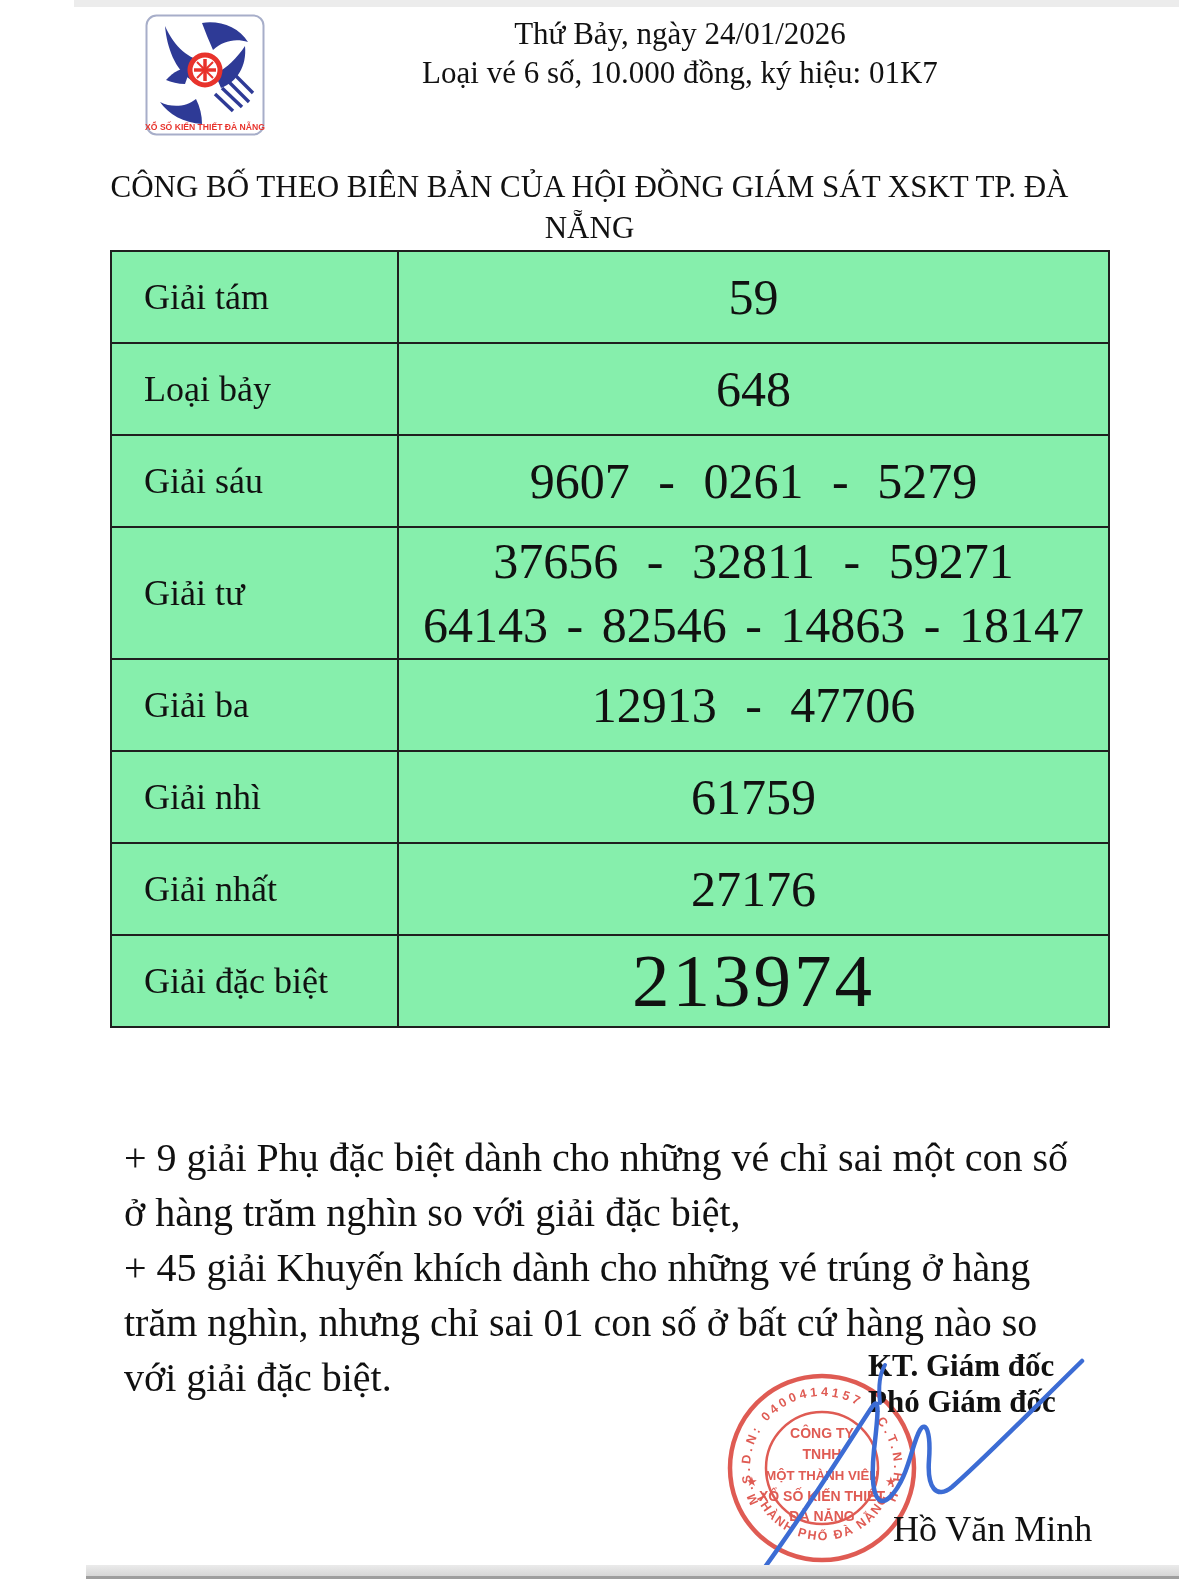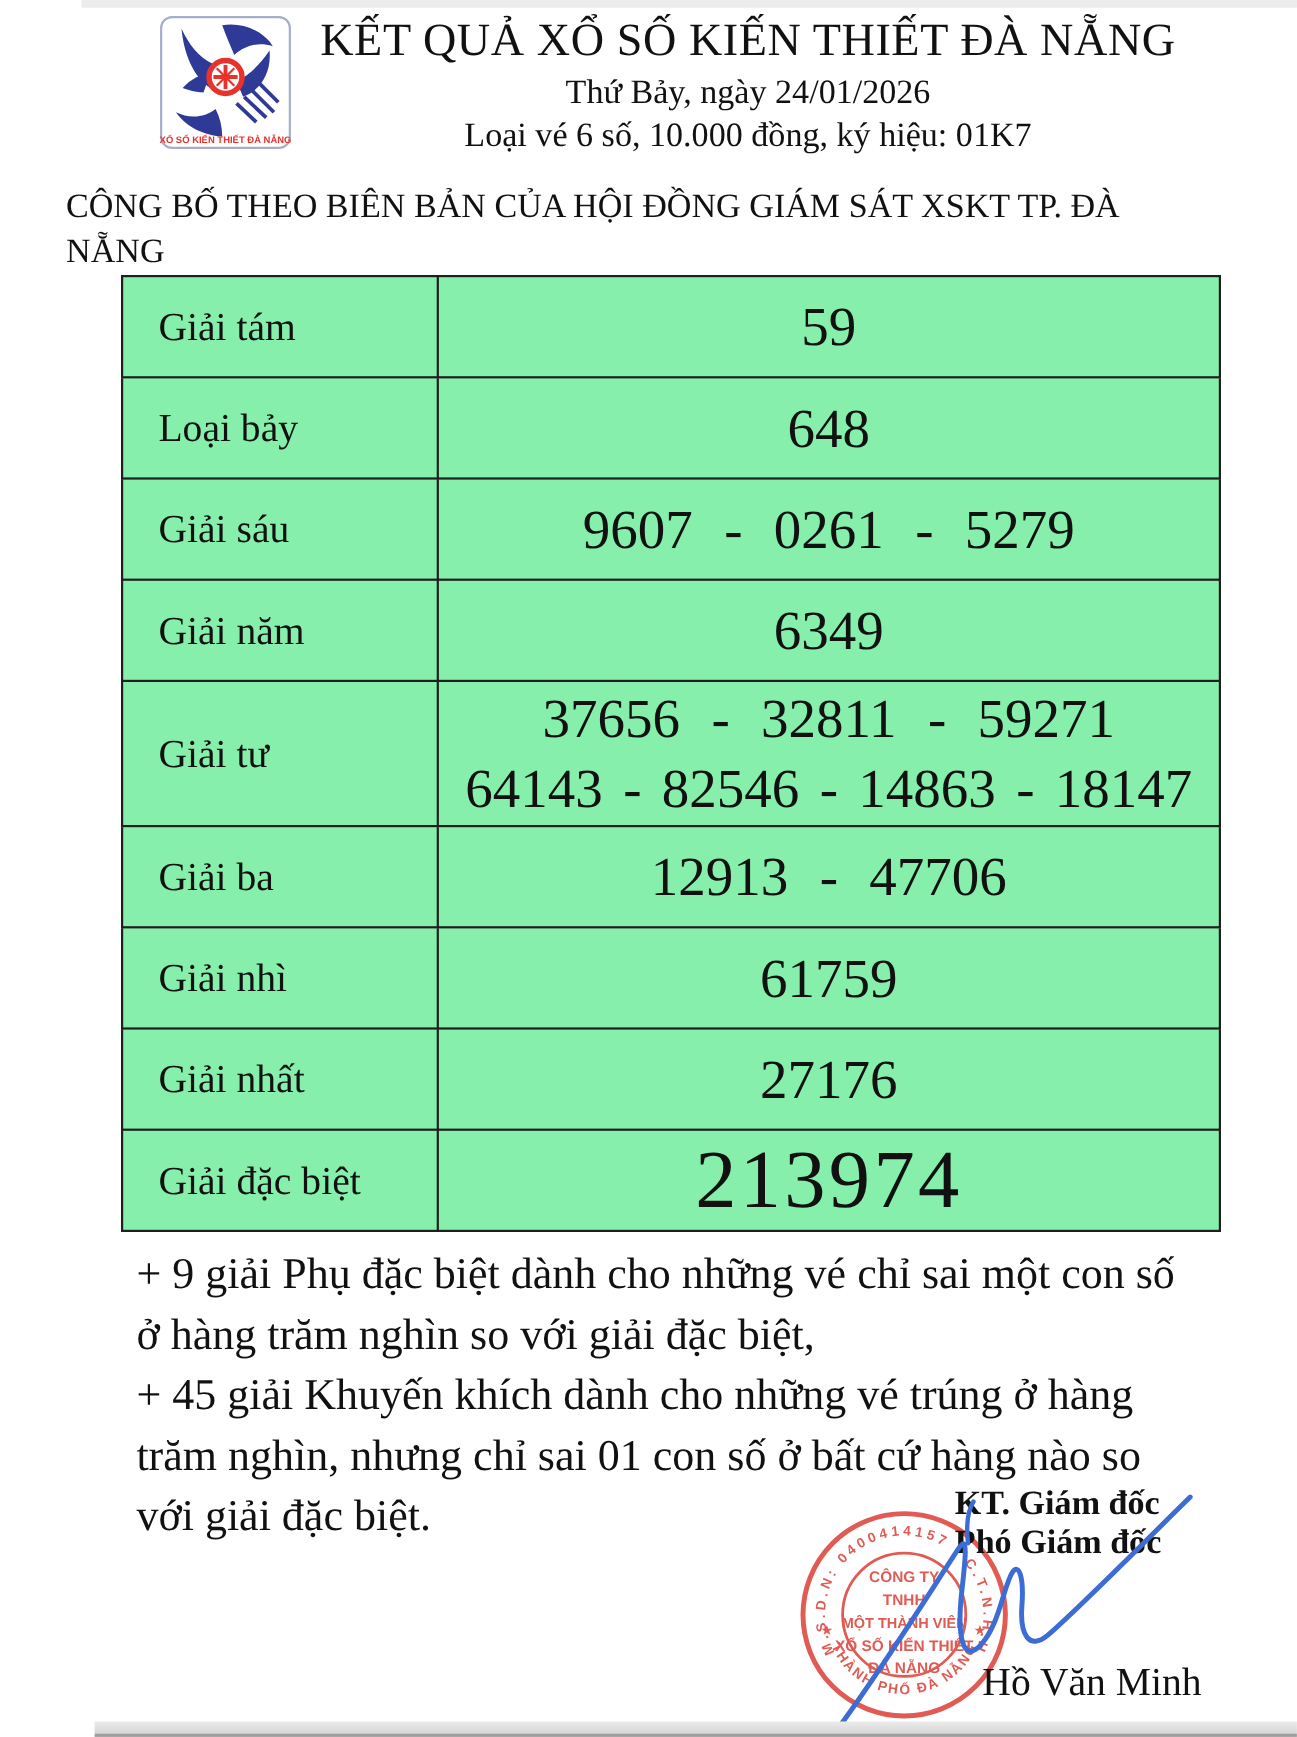--- a/index.html
+++ b/index.html
@@ -7,21 +7,21 @@
     position:relative;width:1179px;height:1579px;background:#ffffff;overflow:hidden;
     font-family:"Liberation Serif","DejaVu Serif",serif;color:#111;
   }
   .top-strip{position:absolute;left:74px;top:0;width:1105px;height:7px;background:#ececec;}
   
   .logo-box{position:absolute;left:145px;top:14px;width:120px;height:154px;}
   .header-text{position:absolute;left:250px;top:12px;width:860px;text-align:center;}
   .doc-title{font-size:42px;line-height:50px;white-space:nowrap;letter-spacing:.5px;}
   .doc-date{font-size:31px;line-height:37px;margin-top:3px;}
   .doc-ticket{font-size:31px;line-height:37px;margin-top:2px;}
-  .announcement{position:absolute;left:60px;top:166px;width:1059px;text-align:left;
+  .announcement{position:absolute;left:60px;top:166px;width:1059px;text-align:center;
     font-size:31px;line-height:41px;}
   
   table.results{position:absolute;left:110px;top:250px;width:1000px;border-collapse:collapse;
     table-layout:fixed;}
   table.results td{border:2px solid #1f1f1f;background:#86efac;}
   table.results tr{height:92px;}
   table.results tr.tall{height:125px;}
   td.label{width:252px;font-size:36px;padding-left:32px;}
   td.nums{text-align:center;font-size:50px;word-spacing:16px;}
   td.nums .numline{line-height:64px;}
@@ -65,21 +65,20 @@
       <circle cx="60" cy="56" r="15" fill="#ffffff" stroke="#e8332c" stroke-width="5"></circle>
       <line x1="60" y1="45" x2="60" y2="67" stroke="#e8332c" stroke-width="3.5"></line>
       <line x1="49" y1="56" x2="71" y2="56" stroke="#e8332c" stroke-width="3.5"></line>
       <line x1="52" y1="48" x2="68" y2="64" stroke="#e8332c" stroke-width="2"></line>
       <line x1="68" y1="48" x2="52" y2="64" stroke="#e8332c" stroke-width="2"></line>
       <text x="60" y="116" text-anchor="middle" font-family="Liberation Sans, sans-serif" font-size="8.6" font-weight="bold" fill="#e8332c">XỔ SỐ KIẾN THIẾT ĐÀ NẴNG</text>
     </svg>
   </div>
 
   <div class="header-text">
-    <div class="doc-title">KẾT QUẢ XỔ SỐ KIẾN THIẾT ĐÀ NẴNG</div>
     <div class="doc-date">Thứ Bảy, ngày 24/01/2026</div>
     <div class="doc-ticket">Loại vé 6 số, 10.000 đồng, ký hiệu: 01K7</div>
   </div>
 
   <div class="announcement">
     <div>CÔNG BỐ THEO BIÊN BẢN CỦA HỘI ĐỒNG GIÁM SÁT XSKT TP. ĐÀ</div>
     <div>NẴNG</div>
   </div>
 
   <table class="results">
@@ -93,26 +92,20 @@
     <tr>
       <td class="label">Loại bảy</td>
       <td class="nums">
         <div class="numline">648</div>
       </td>
     </tr>
     <tr>
       <td class="label">Giải sáu</td>
       <td class="nums">
         <div class="numline">9607 - 0261 - 5279</div>
-      </td>
-    </tr>
-    <tr>
-      <td class="label">Giải năm</td>
-      <td class="nums">
-        <div class="numline">6349</div>
       </td>
     </tr>
     <tr class="tall">
       <td class="label">Giải tư</td>
       <td class="nums">
         <div class="numline">37656 - 32811 - 59271</div>
         <div class="numline tight">64143 - 82546 - 14863 - 18147</div>
       </td>
     </tr>
     <tr>

